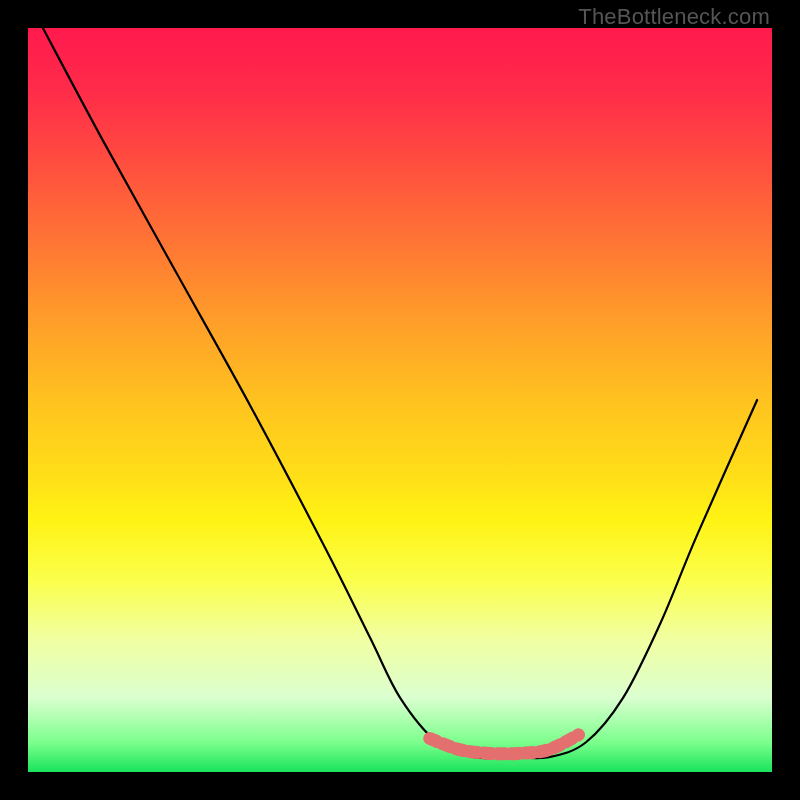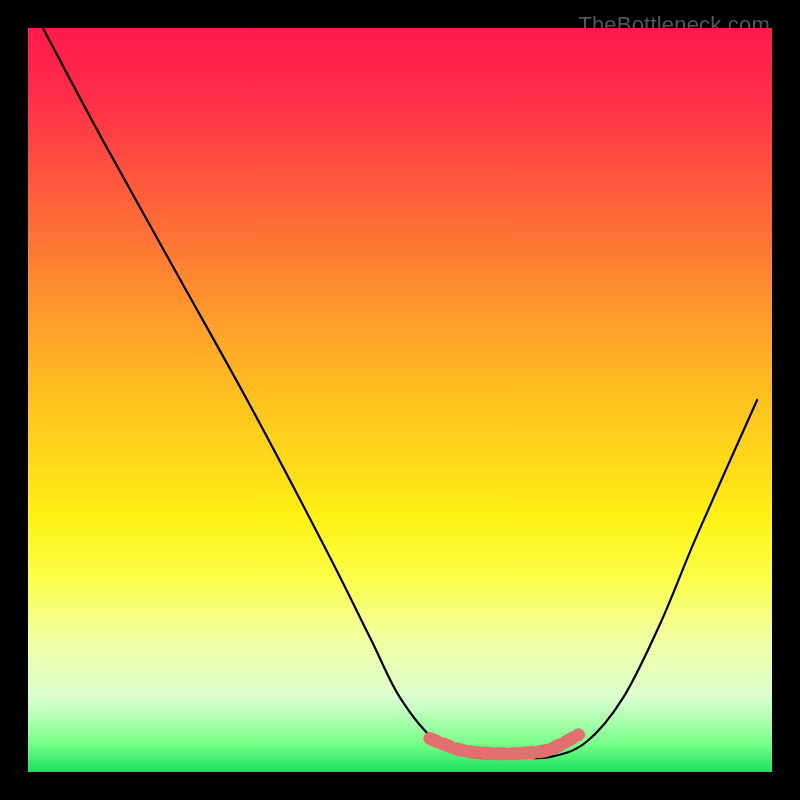--- a/index.html
+++ b/index.html
@@ -34,21 +34,21 @@
       #fff314 66%,
       #fbff4a 74%,
       #f1ffa0 82%,
       #dbffd0 90%,
       #7cff8c 96%,
       #19e35b 100%
     );
   }
   .attribution {
     position: absolute;
-    top: 12px;
+    top: 4px;
     right: 30px;
     color: #555;
     font-size: 22px;
     font-weight: 500;
     letter-spacing: 0.2px;
     font-family: Arial, sans-serif;
   }
   svg.curve {
     position: absolute;
     left: 0;

